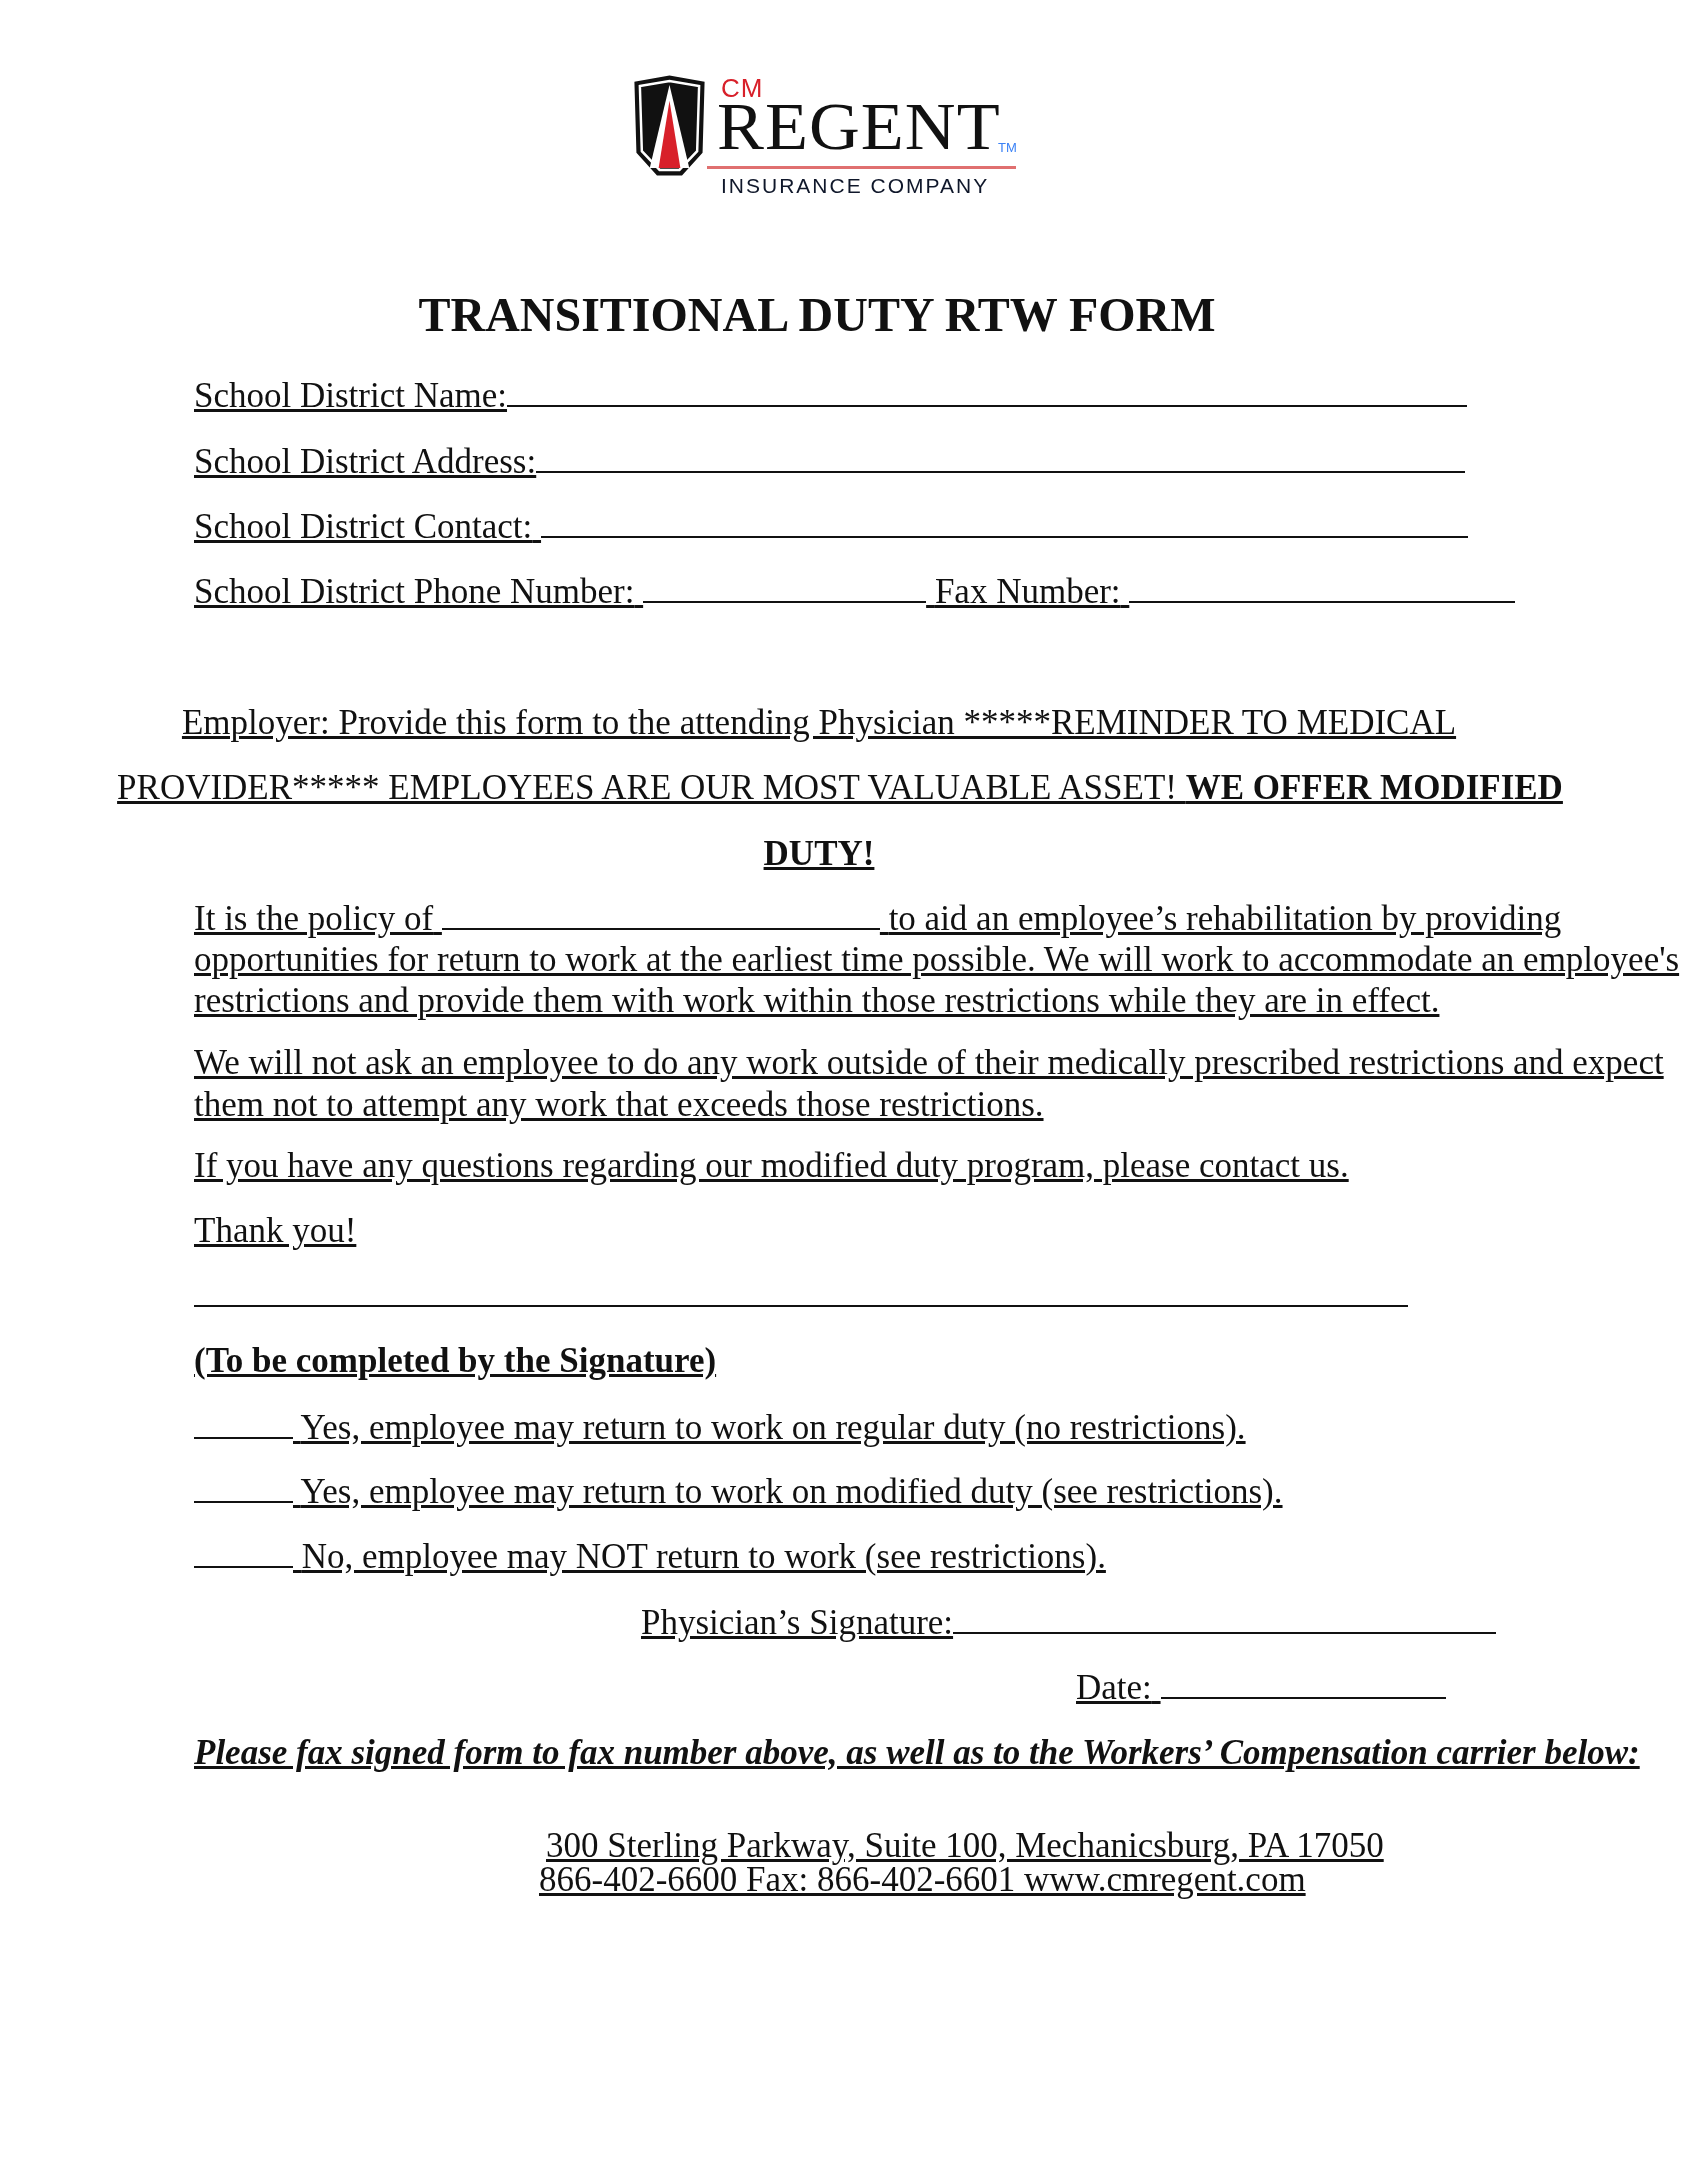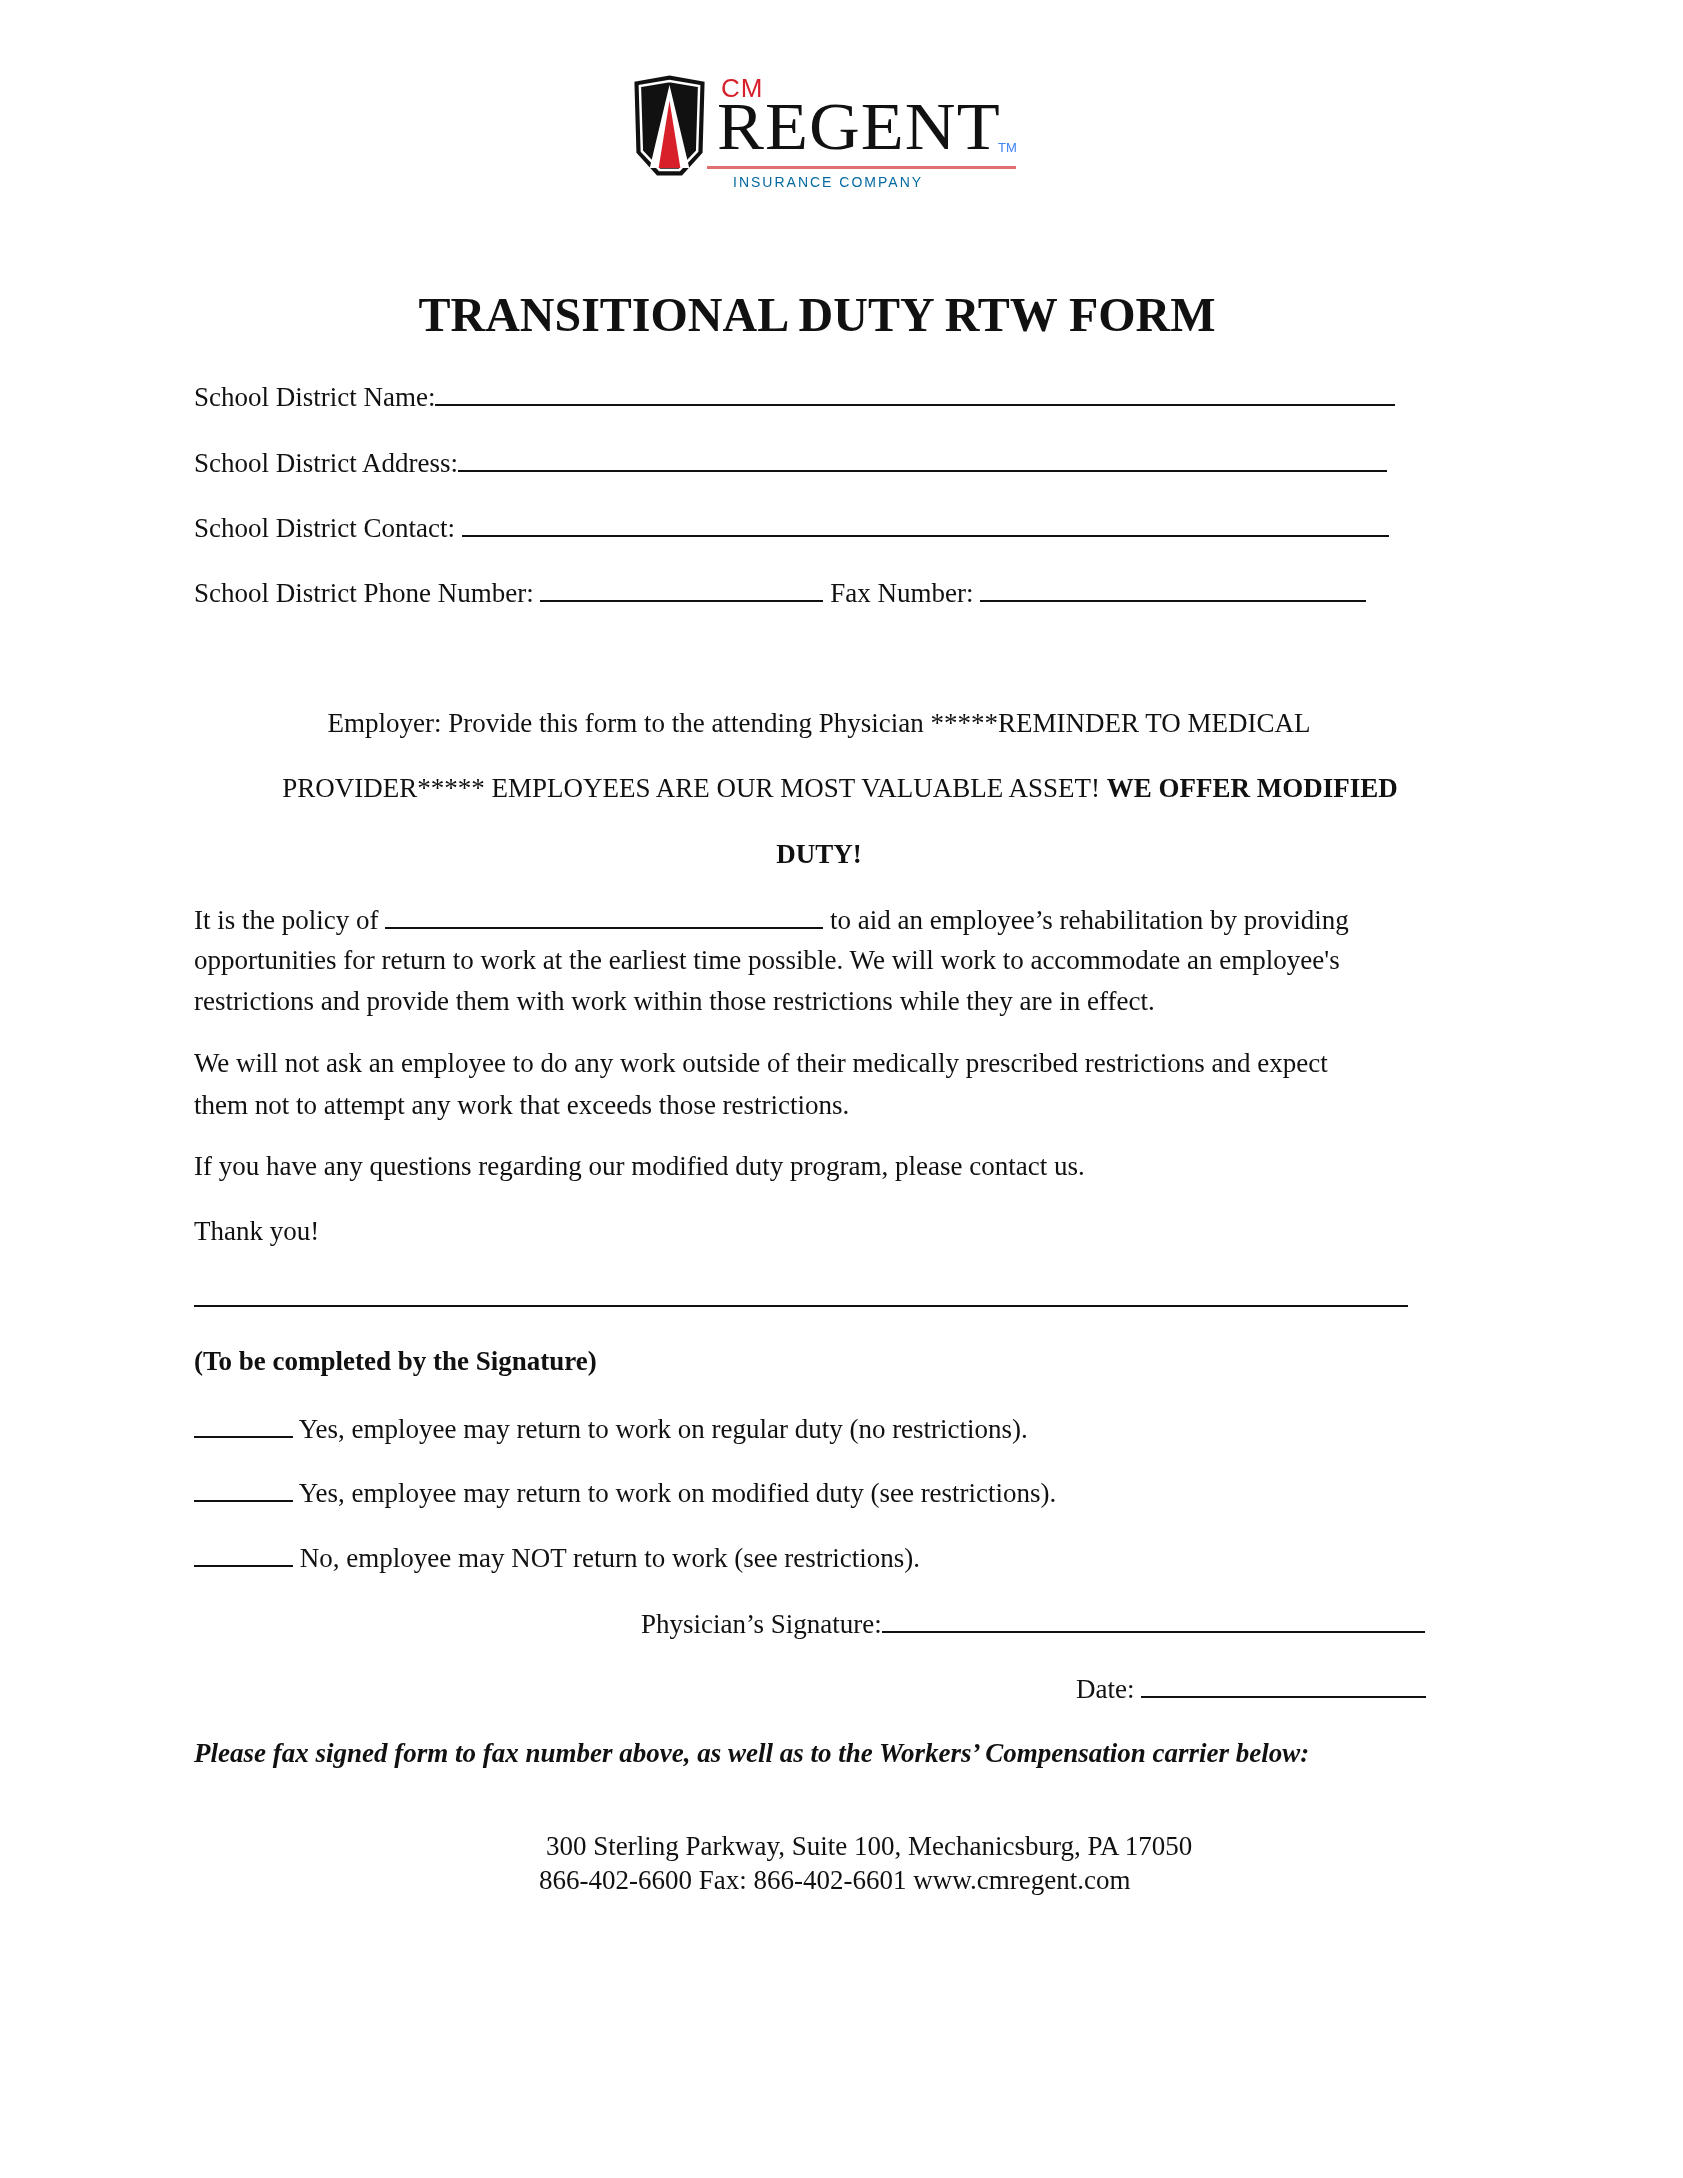--- a/index.html
+++ b/index.html
@@ -1,28 +1,28 @@
 <!DOCTYPE html>
 <html><head>
 <meta charset="utf-8">
 <style>
   html, body { margin:0; padding:0; background:#ffffff; }
   body { width:1683px; height:2178px; position:relative; overflow:hidden;
          font-family:"Liberation Serif","DejaVu Serif",serif; color:#111; }
   .abs { position:absolute; white-space:nowrap; }
-  .txt { font-size:27px; line-height:32px; }
+  .txt { font-size:35px; line-height:32px;text-decoration:underline; }
   .logo { position:absolute; left:630px; top:75px; width:396px; height:129px; }
   .logo-cm { position:absolute; left:91px; top:-2px; font-family:"Liberation Sans",sans-serif;
              font-size:26px; color:#d8202a; letter-spacing:1px; }
   .logo-regent { position:absolute; left:87px; top:18px; font-family:"Liberation Serif",serif;
                  font-size:67px; line-height:67px; color:#111; letter-spacing:1px; transform:scaleX(1.05); transform-origin:left; }
   .logo-tm { position:absolute; left:368px; top:65px; font-family:"Liberation Sans",sans-serif; font-size:13px; color:#3b82f6; }
   .logo-rule { position:absolute; left:77px; top:91px; width:309px; height:3px; background:#e07070; }
-  .logo-sub { position:absolute; left:103px; top:99px; font-family:"Liberation Sans",sans-serif;
-              font-size:14px; letter-spacing:2px; color:#0369a1; }
+  .logo-sub { position:absolute; left:91px; top:99px; font-family:"Liberation Sans",sans-serif;
+              font-size:21px; letter-spacing:2px; color:#0f172a; }
   .title { left:0; width:1634px; text-align:center; top:287px; font-size:48px; font-weight:bold; }
   .blank { display:inline-block; border-bottom:2px solid #111; height:24px; vertical-align:baseline; }
   .center { left:0; width:1638px; text-align:center; }
   .bold { font-weight:bold; }
   .italic-bold { font-style:italic; font-weight:bold; }
   .rule { position:absolute; left:194px; width:1214px; height:0; border-top:2px solid #111; }
 </style>
 </head>
 <body>
 

